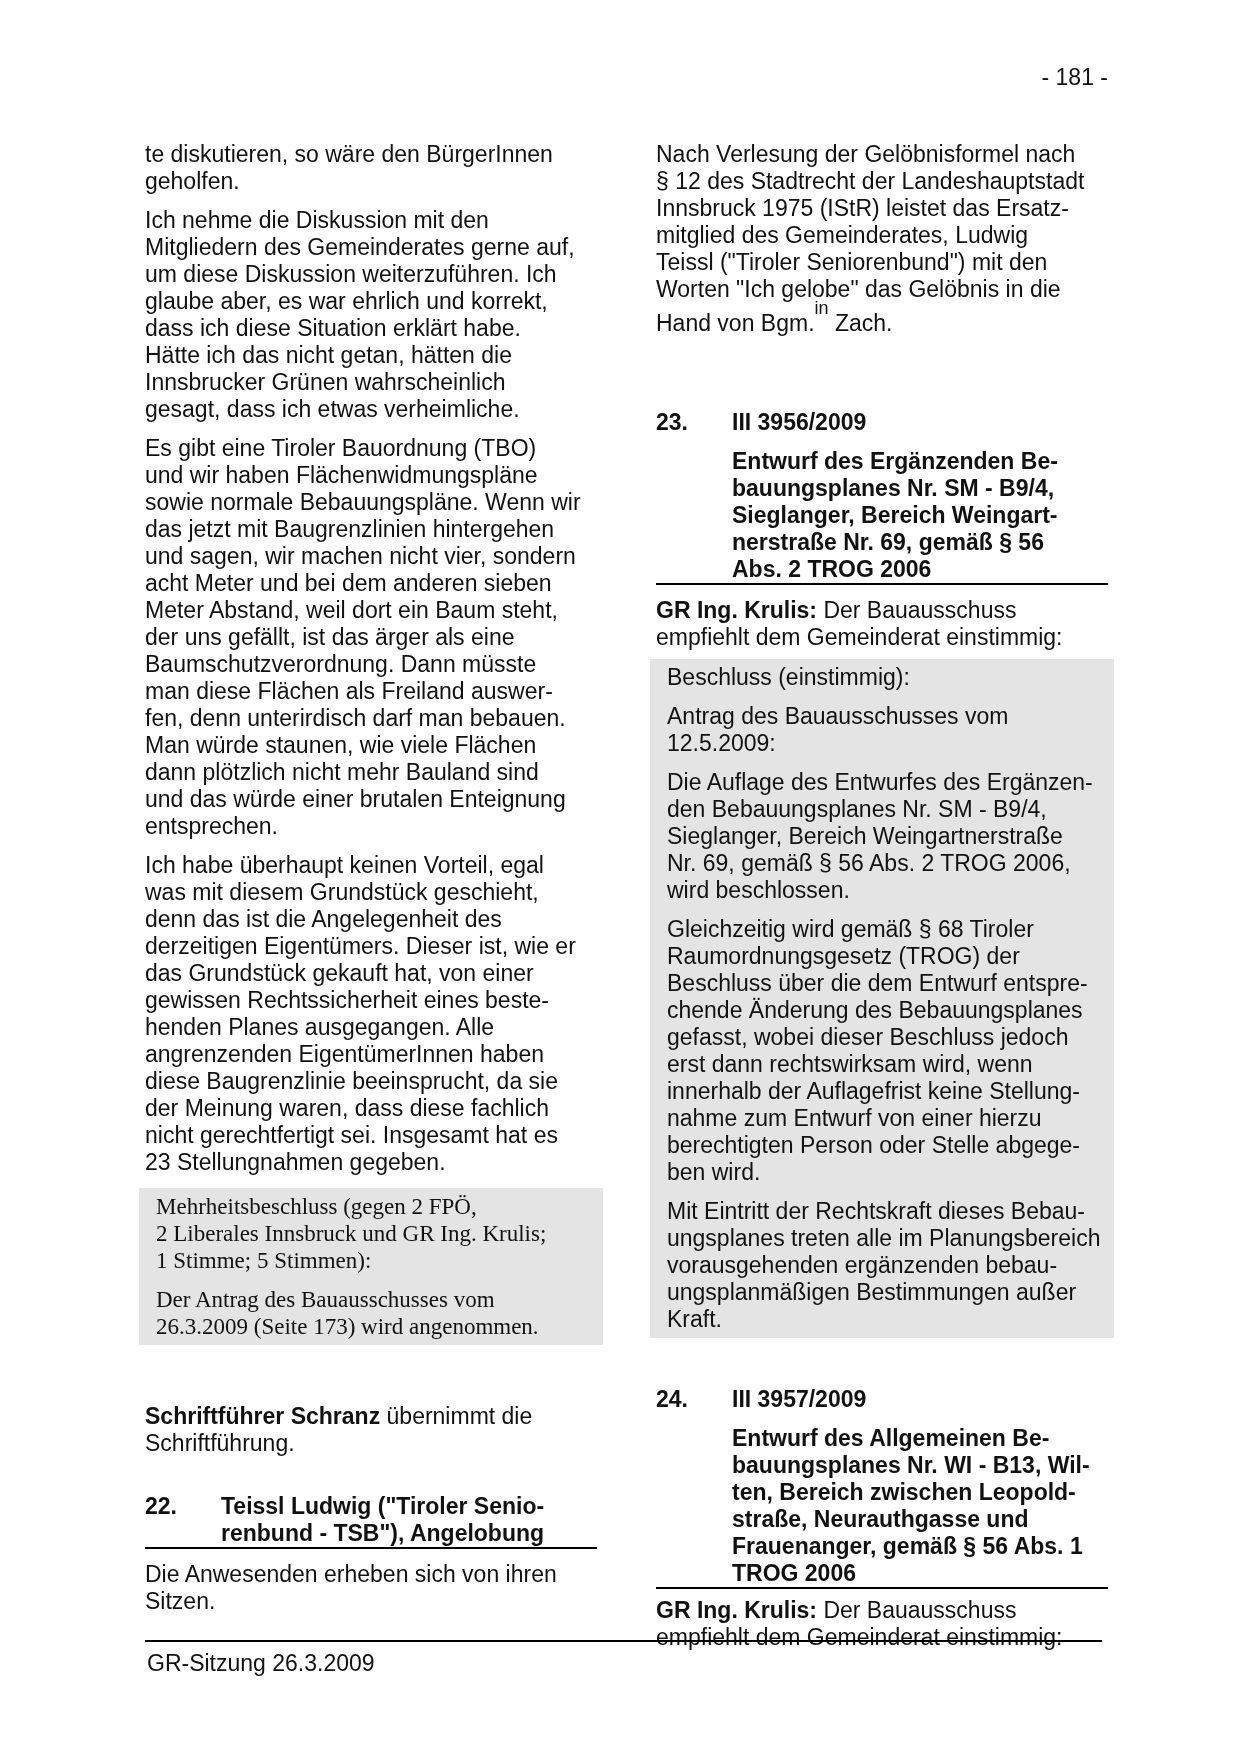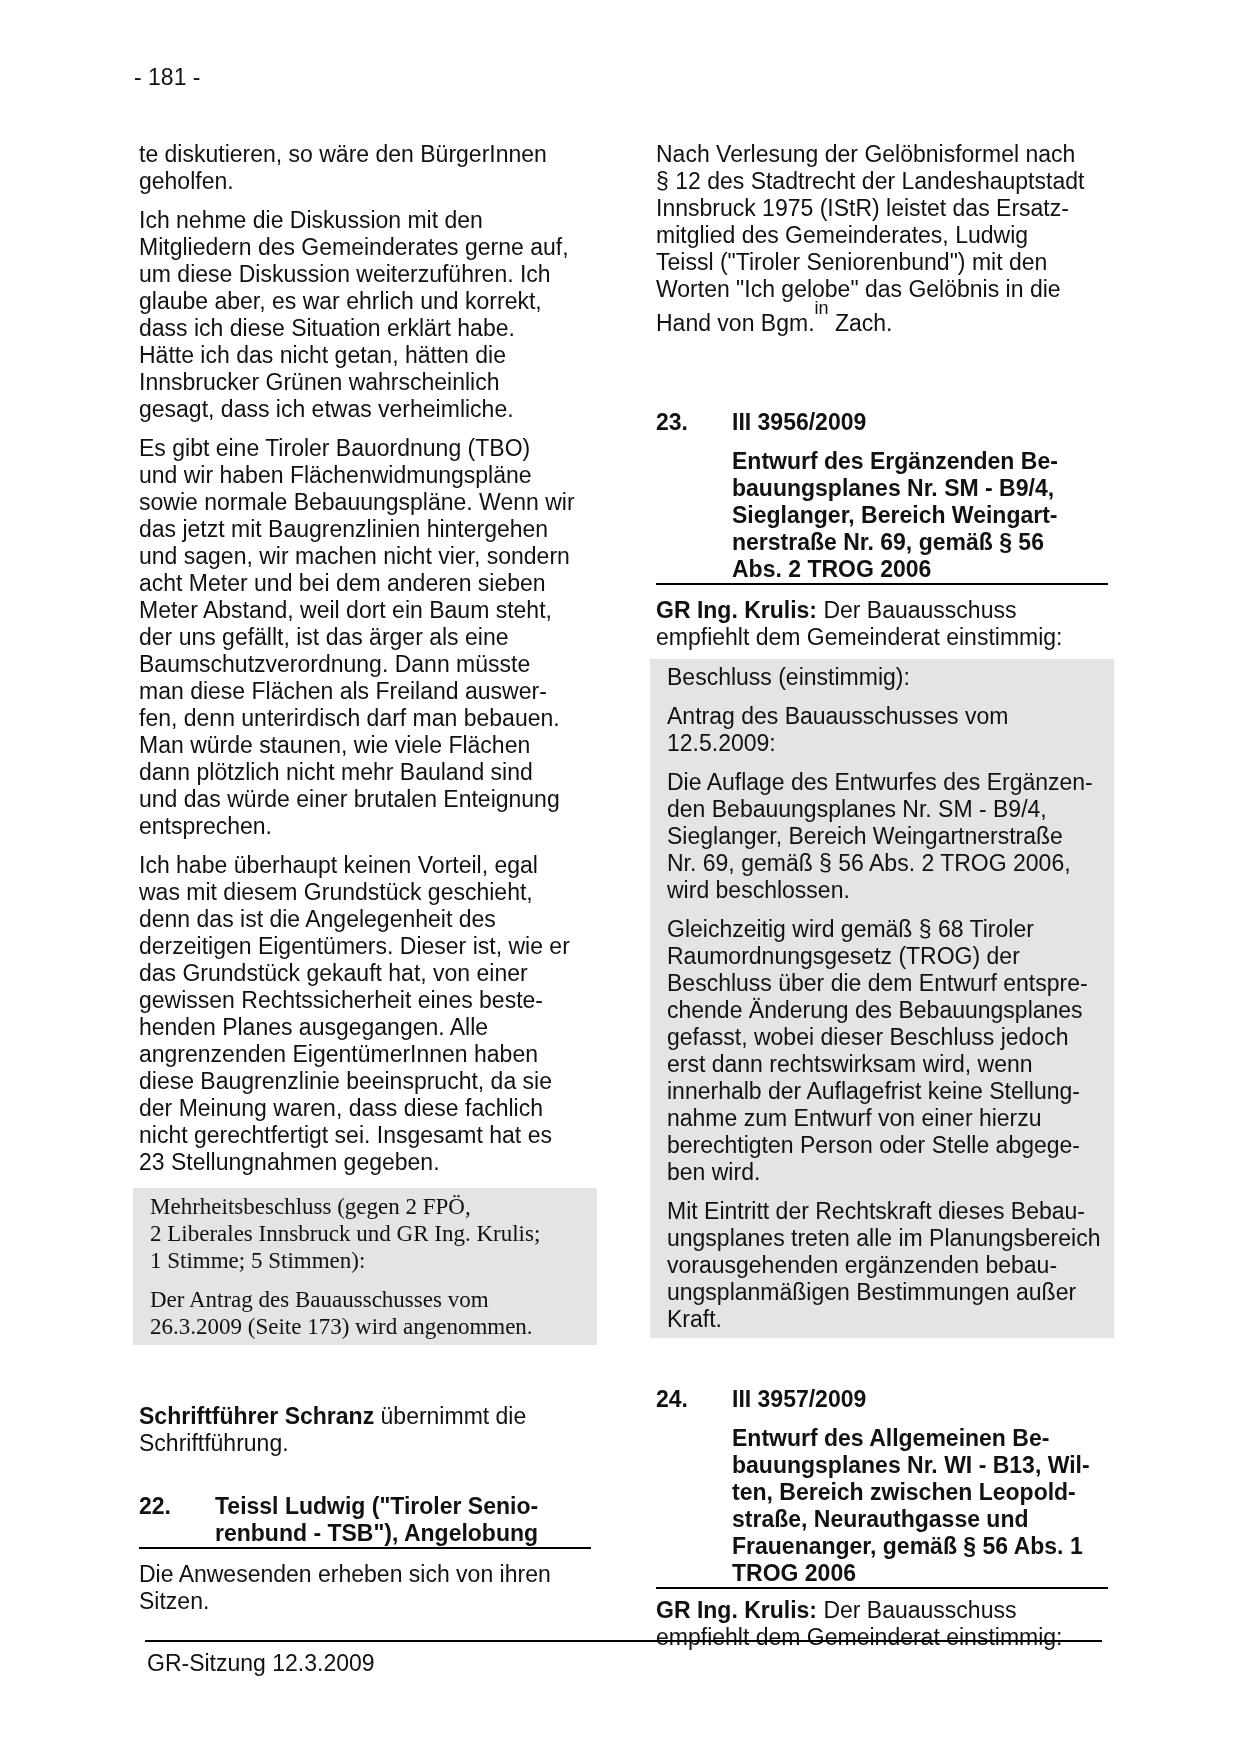--- a/index.html
+++ b/index.html
@@ -8,25 +8,25 @@
     width:1240px;height:1755px;
     background:#ffffff;
     font-family:"Liberation Sans","DejaVu Sans",sans-serif;
     color:#111111;
     font-size:23px;
     line-height:27px;
     overflow:hidden;
   }
   p{margin:0;}
   .pagenum{
-    position:absolute;top:64px;left:134px;width:957px;
-    text-align:left;
+    position:absolute;top:64px;left:151px;width:957px;
+    text-align:right;
   }
   .col{position:absolute;top:141px;width:452px;}
-  .col-left{left:139px;}
+  .col-left{left:145px;}
   .col-right{left:656px;}
   .lines{white-space:pre;}
   .mt{margin-top:12px;}
   .mt-8{margin-top:8px;}
   .mt-12{margin-top:12px;}
   .mt-36{margin-top:36px;}
   .mt-48{margin-top:48px;}
   .mt-58{margin-top:58px;}
   .mt-72{margin-top:72px;}
   .b{font-weight:700;}
@@ -182,15 +182,15 @@
 ten, Bereich zwischen Leopold-
 straße, Neurauthgasse und
 Frauenanger, gemäß § 56 Abs. 1
 TROG 2006</div>
     </div>
 
     <p class="mt-8"><span class="b">GR Ing. Krulis:</span><span> Der Bauausschuss</span><br><span>empfiehlt dem Gemeinderat einstimmig:</span></p>
   </div>
 
   <div class="footer-rule"></div>
-  <div class="footer-text">GR-Sitzung 12.3.2009</div>
+  <div class="footer-text">GR-Sitzung 26.3.2009</div>
 
 </div>
 
 </body></html>

